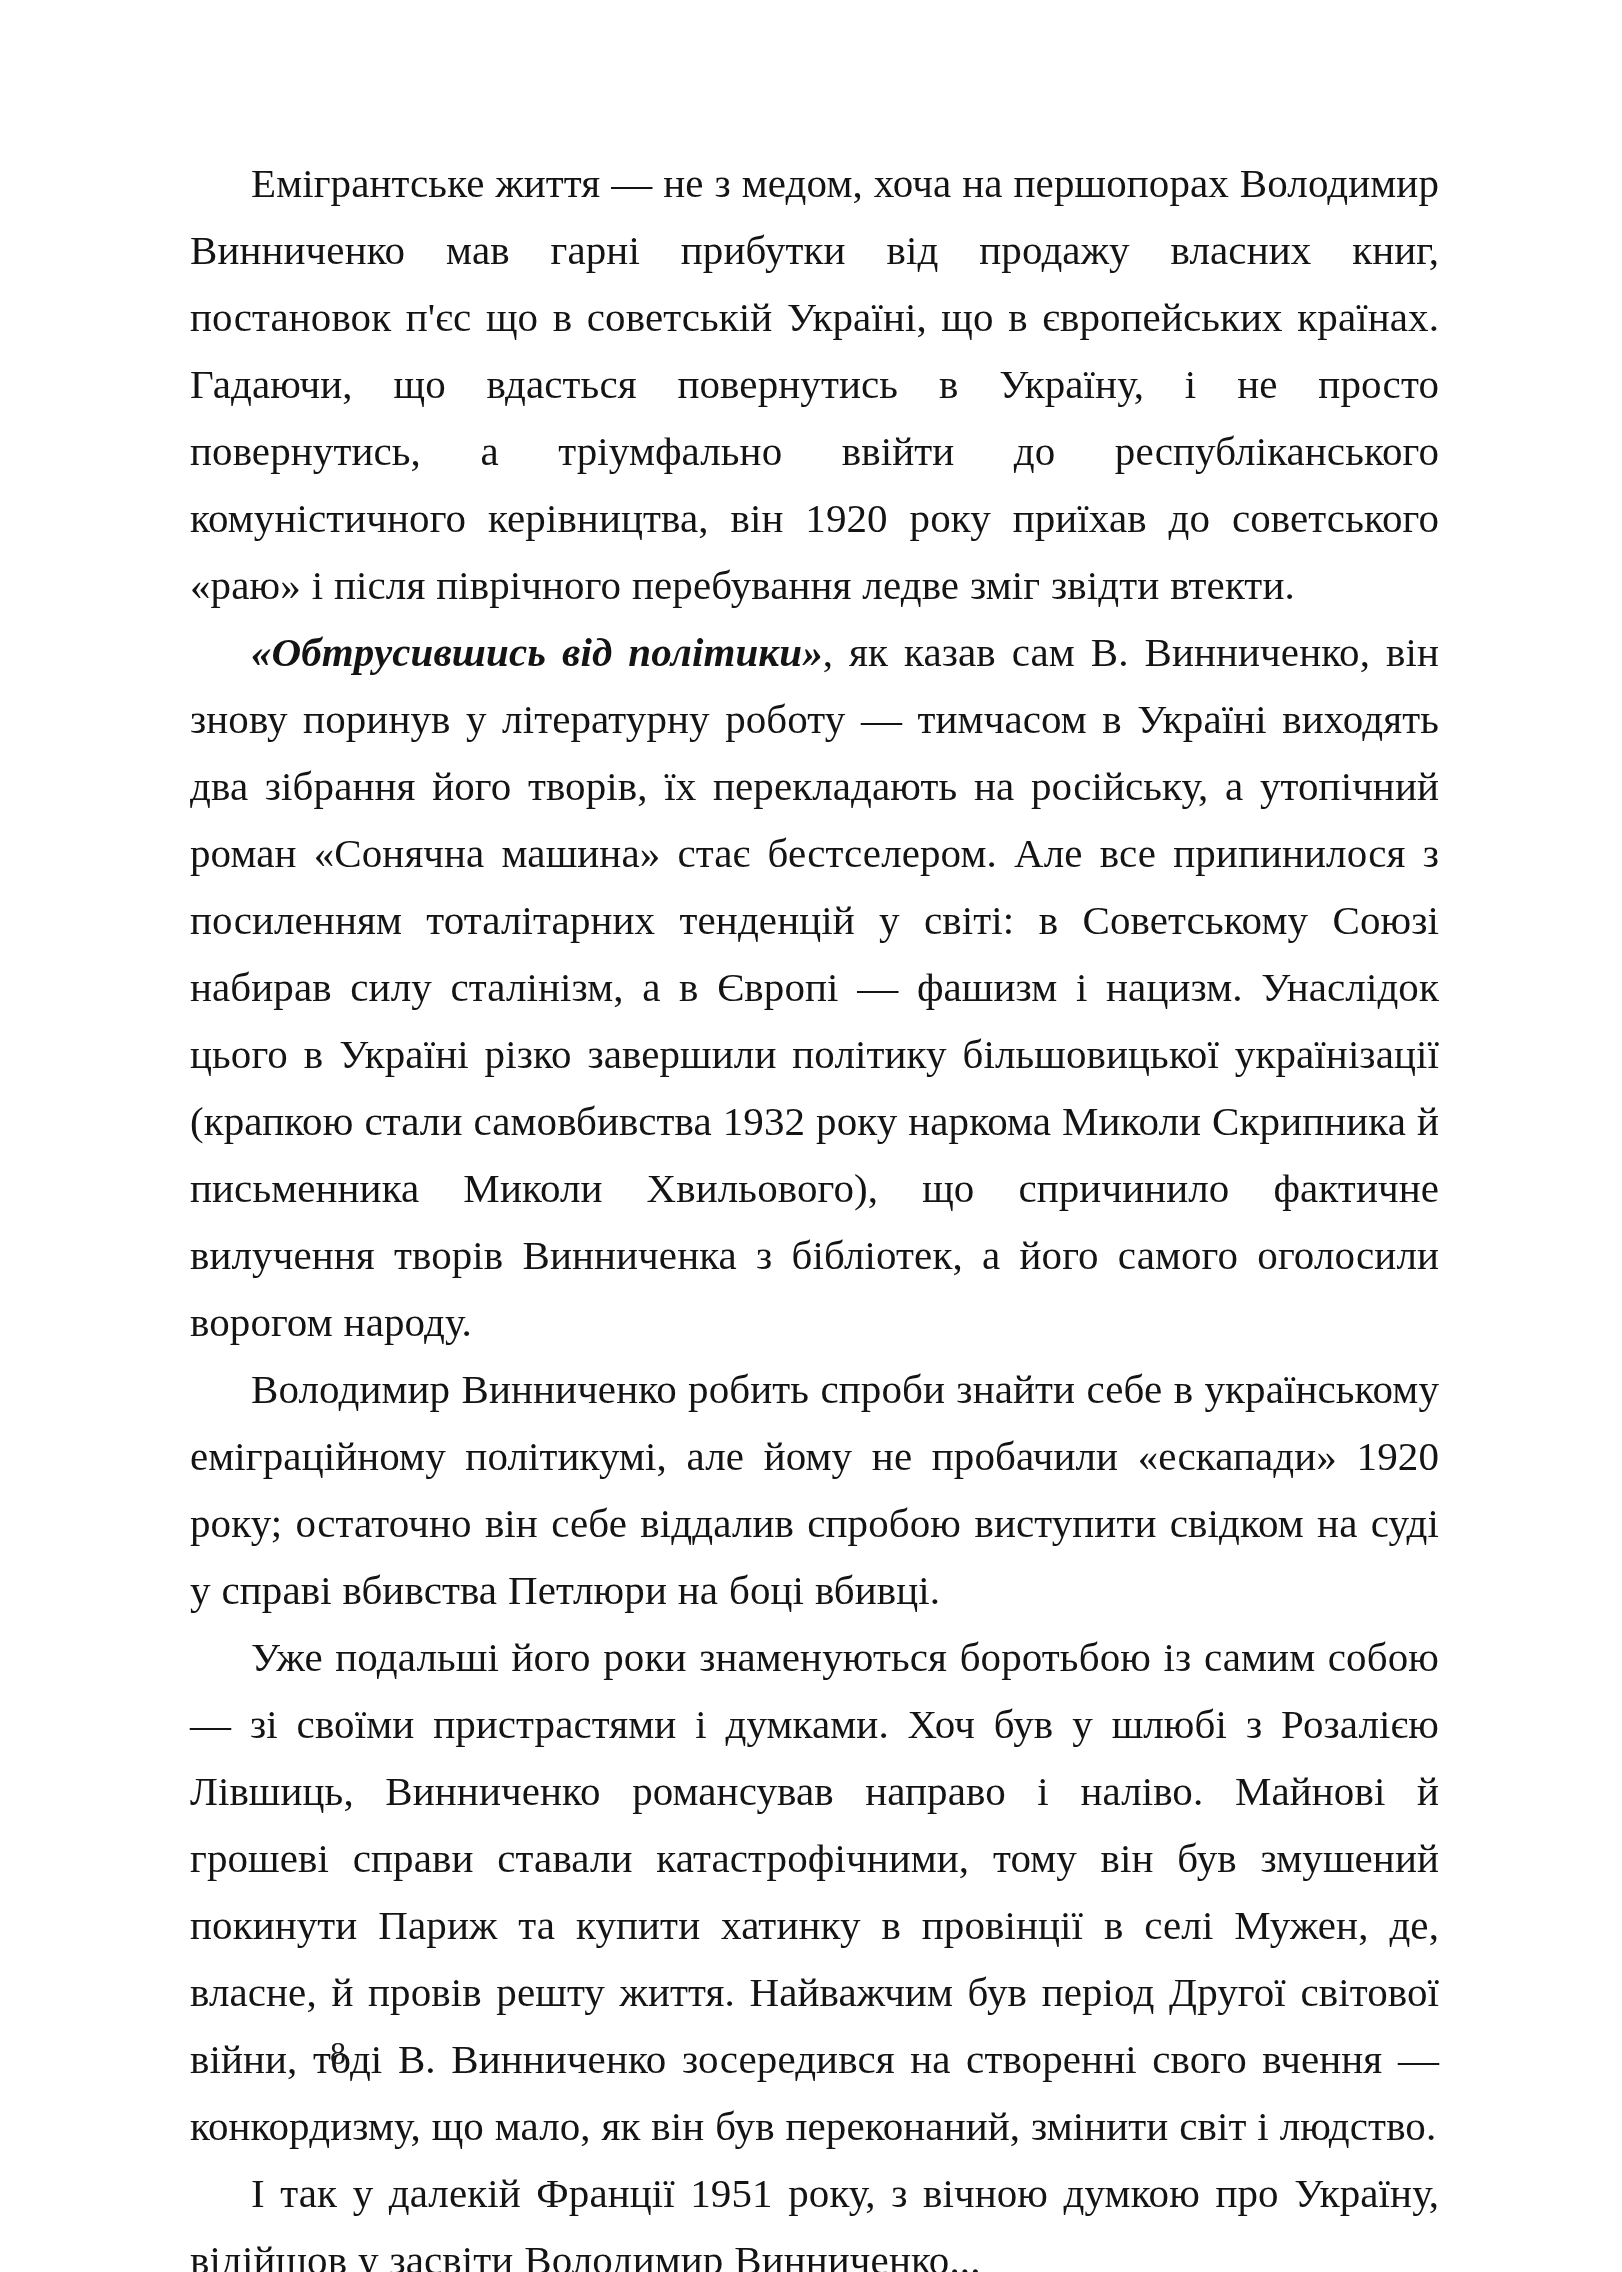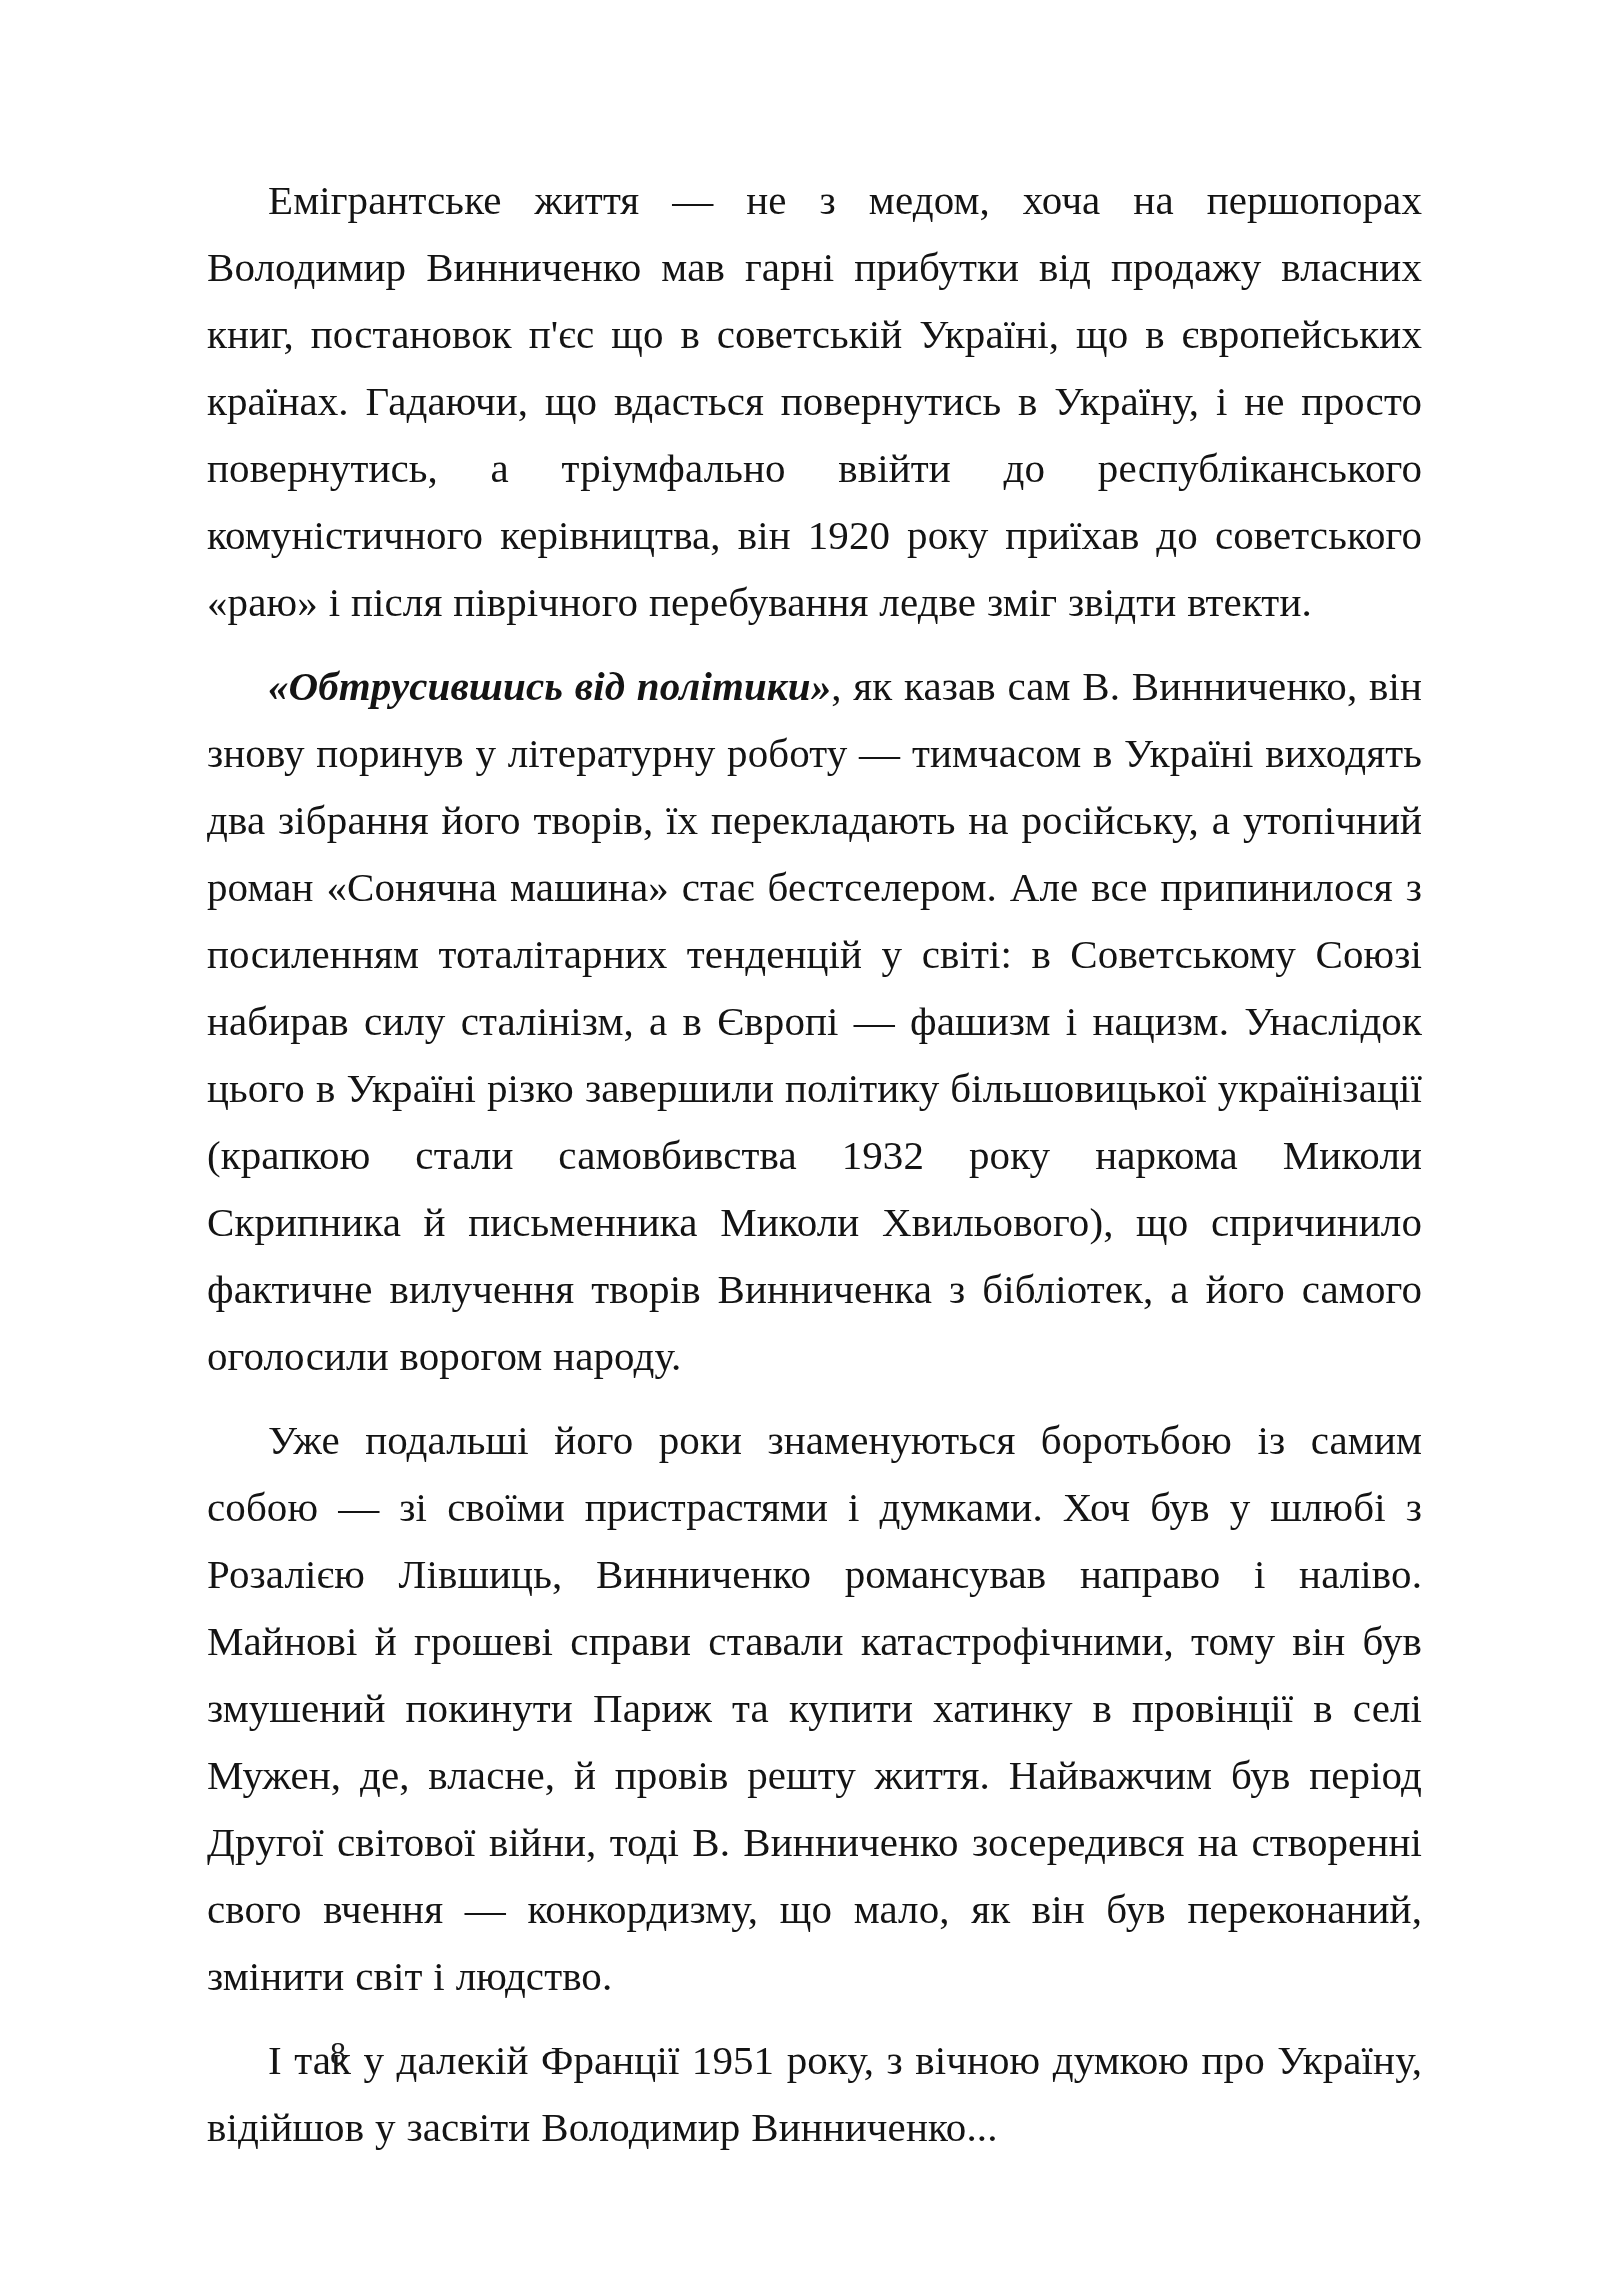--- a/index.html
+++ b/index.html
@@ -24,21 +24,21 @@
 
   
   .text-block {
     position: absolute;
     left: 190px;
     top: 150px;
     width: 1249px;
   }
 
   .para {
-    margin: 17px;
+    margin: 0;
     text-align: justify;
     text-justify: inter-word;
     text-indent: 61px;
     font-size: 41px;
     line-height: 67px;
     color: #141414;
     letter-spacing: 0.1px;
     word-spacing: 0.5px;
     -webkit-font-smoothing: antialiased;
   }
@@ -67,20 +67,21 @@
 <body>
 
 <div class="page">
 
   <div class="text-block">
 
     <p class="para">Емігрантське життя — не з медом, хоча на першопорах Володимир Винниченко мав гарні прибутки від продажу власних книг, постановок п'єс що в советській Україні, що в європейських країнах. Гадаючи, що вдасться повернутись в Україну, і не просто повернутись, а тріумфально ввійти до республіканського комуністичного керівництва, він 1920 року приїхав до советського «раю» і після піврічного перебування ледве зміг звідти втекти.</p>
 
     <p class="para"><em class="italic">«Обтрусившись від політики»</em><span>, як казав сам В. Винниченко, він знову поринув у літературну роботу — тимчасом в Україні виходять два зібрання його творів, їх перекладають на російську, а утопічний роман «Сонячна машина» стає бестселером. Але все припинилося з посиленням тоталітарних тенденцій у світі: в Советському Союзі набирав силу сталінізм, а в Європі — фашизм і нацизм. Унаслідок цього в Україні різко завершили політику більшовицької українізації (крапкою стали самовбивства 1932 року наркома Миколи Скрипника й письменника Миколи Хвильового), що спричинило фактичне вилучення творів Винниченка з бібліотек, а його самого оголосили ворогом народу.</span></p>
 
+    <p class="para">Володимир Винниченко робить спроби знайти себе в українському еміграційному політикумі, але йому не пробачили «ескапади» 1920 року; остаточно він себе віддалив спробою виступити свідком на суді у справі вбивства Петлюри на боці вбивці.</p>
 
     <p class="para">Уже подальші його роки знаменуються боротьбою із самим собою — зі своїми пристрастями і думками. Хоч був у шлюбі з Розалією Лівшиць, Винниченко романсував направо і наліво. Майнові й грошеві справи ставали катастрофічними, тому він був змушений покинути Париж та купити хатинку в провінції в селі Мужен, де, власне, й провів решту життя. Найважчим був період Другої світової війни, тоді В. Винниченко зосередився на створенні свого вчення — конкордизму, що мало, як він був переконаний, змінити світ і людство.</p>
 
     <p class="para">І так у далекій Франції 1951 року, з вічною думкою про Україну, відійшов у засвіти Володимир Винниченко...</p>
 
   </div>
 
   <div class="page-number">8</div>
 
 </div>

